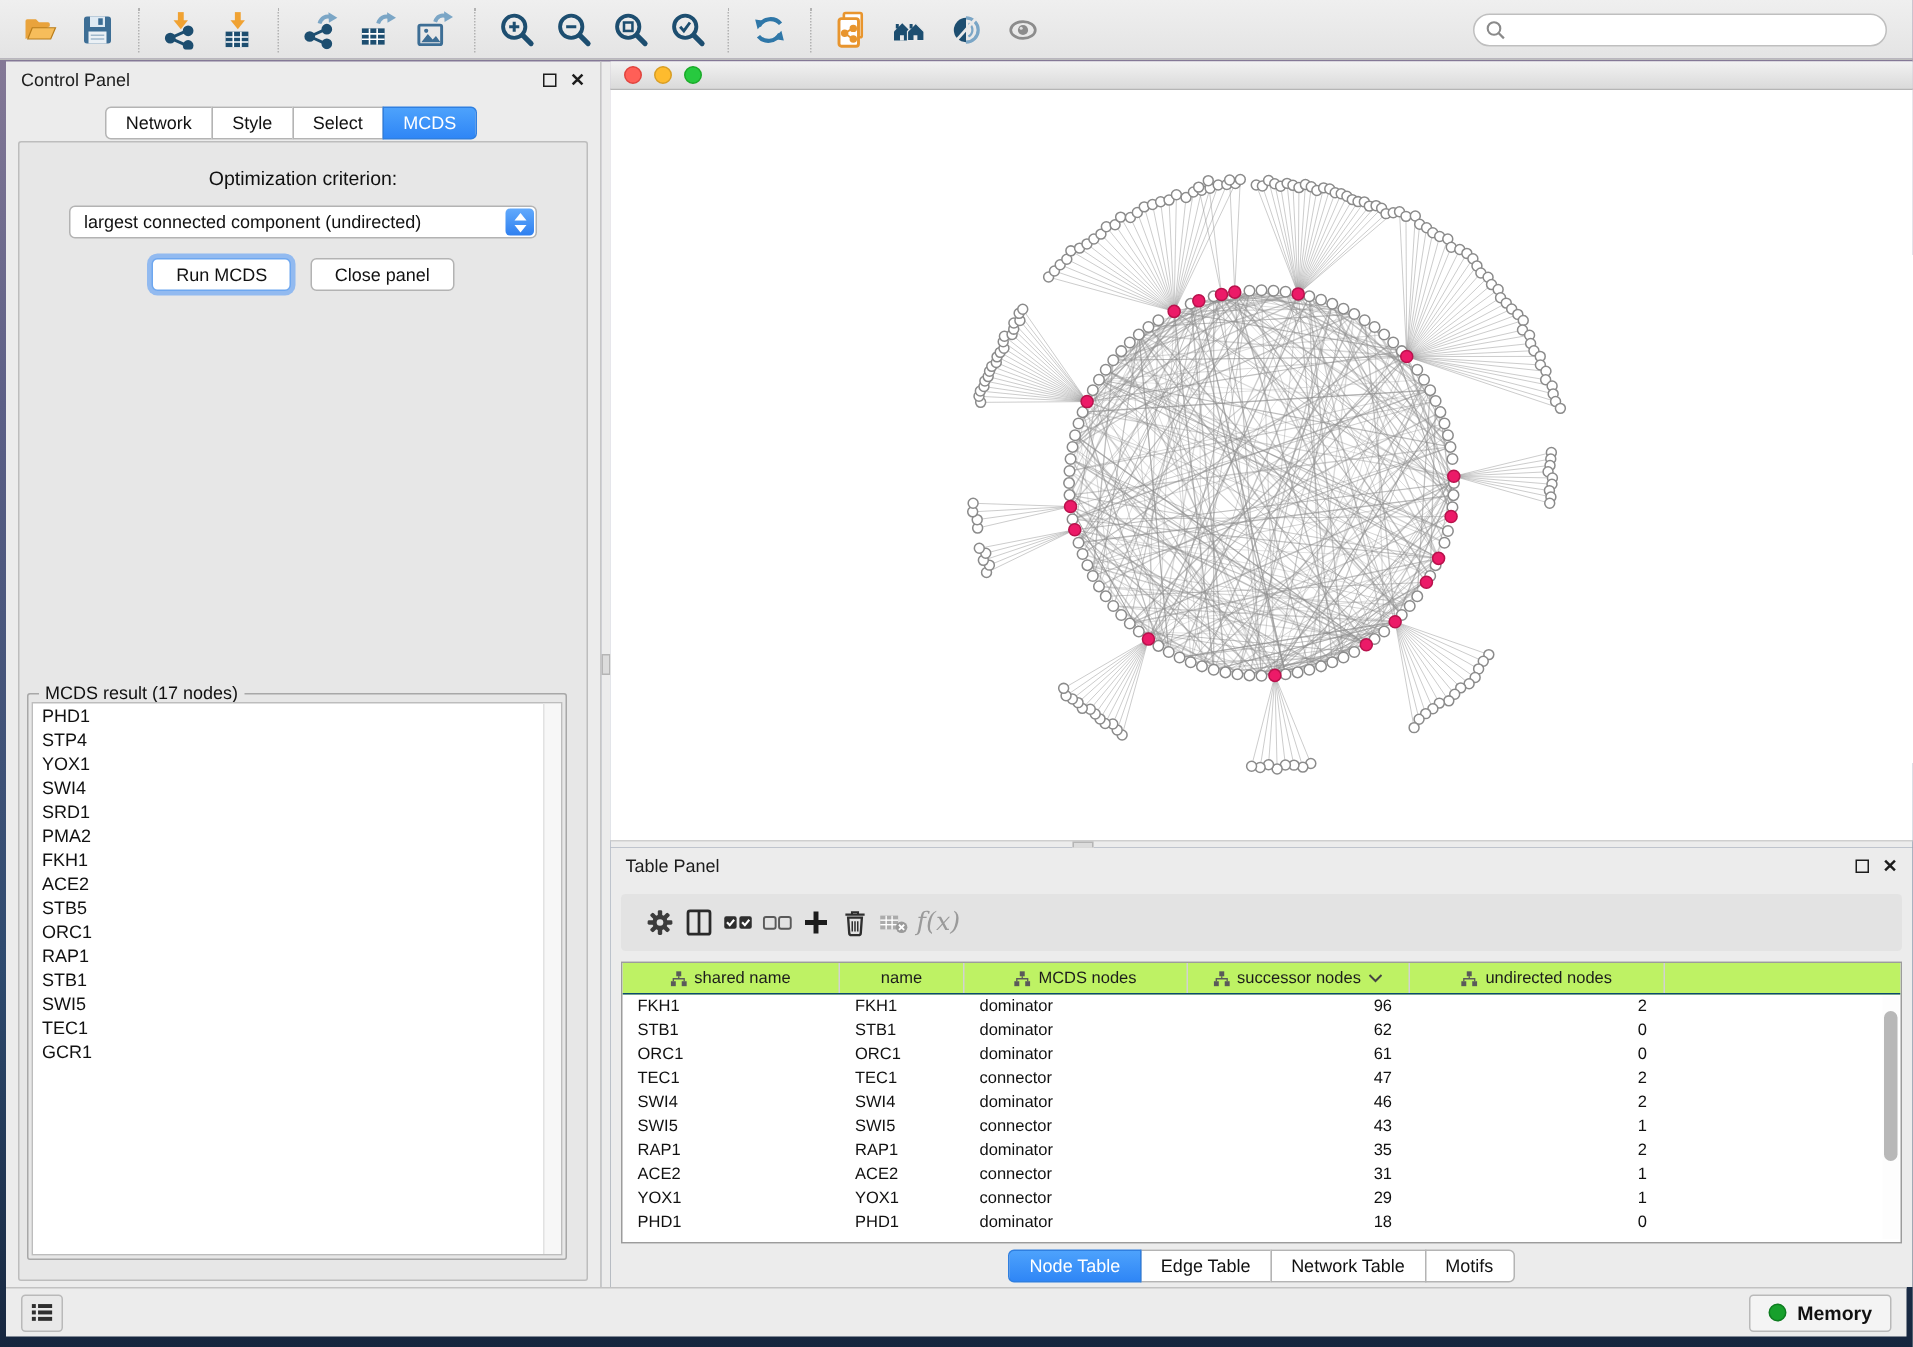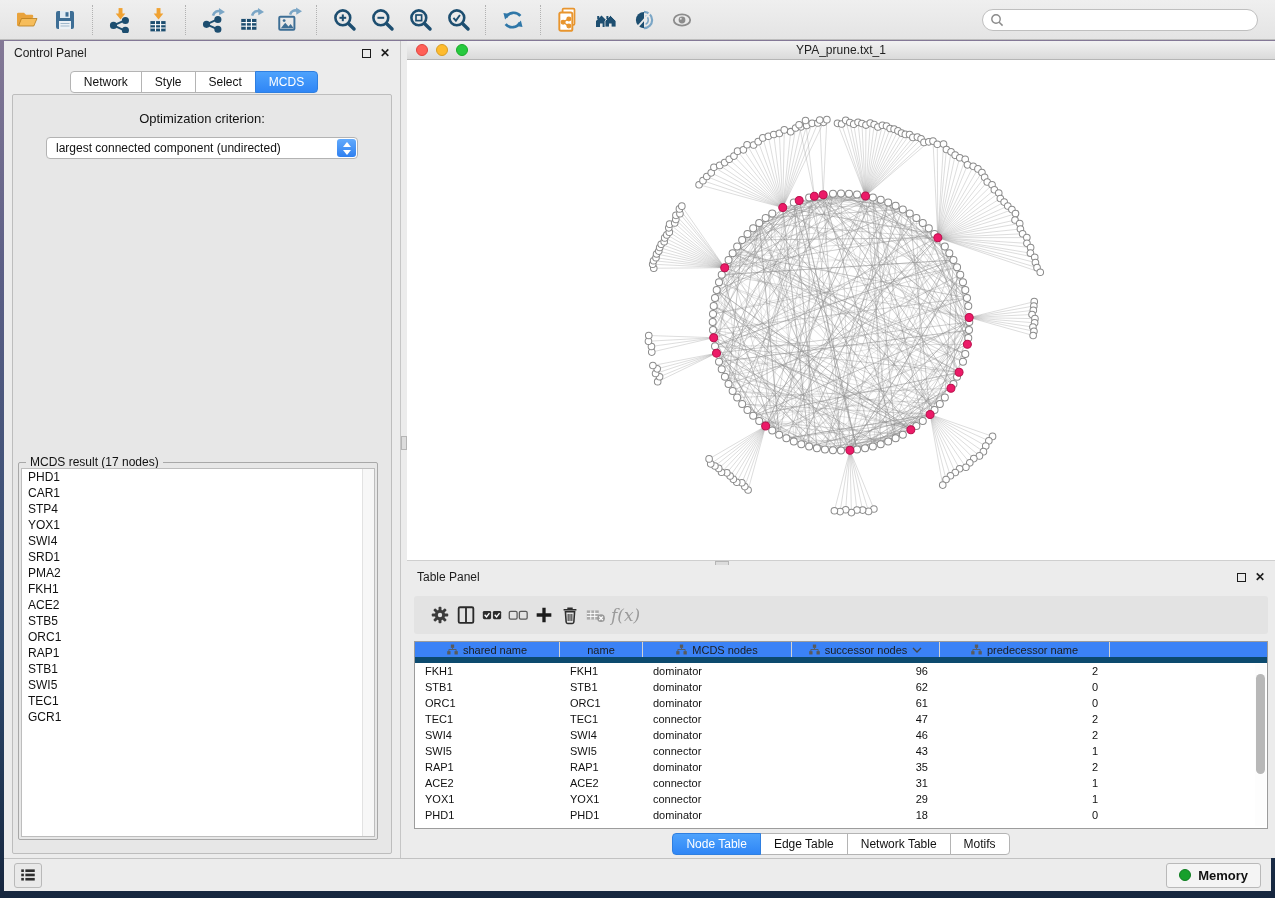--- a/index.html
+++ b/index.html
@@ -73,21 +73,21 @@
   .hdivider { height:5px; background:#ececec; border-top:1px solid #cfcfcf; position:relative; }
   .hdivider .grab { position:absolute; left:308px; top:0; width:14px; height:5px; background:#dcdcdc; border:1px solid #b5b5b5; }
   
   .tpanel { flex:1; background:#ececec; position:relative; }
   .tp-toolbar { position:absolute; left:7px; right:7px; top:31px; height:38px; background:#e3e3e3;
     border-radius:3px; display:flex; align-items:center; padding-left:13px; gap:0; }
   .tp-ico { width:26px; height:26px; display:flex; align-items:center; justify-content:center; }
   .fx-label { font-size:17px; color:#9a9a9a; font-family:"DejaVu Serif", serif; font-style:italic; margin-left:2px; }
   .dtable { position:absolute; left:7px; right:7px; top:76px; height:188px; background:#fff;
     border:1px solid #9c9c9c; overflow:hidden; }
-  .thead { display:flex; height:21px; background:#3b82f6; border-bottom:6px solid #0c4a6e; }
+  .thead { display:flex; height:21px; background:#bef264; border-bottom:1px solid #0c4a6e; }
   .th { display:flex; align-items:center; justify-content:center; gap:5px; font-size:11px; color:#1c1c1c;
     border-right:1px solid #d2d2d2; }
   .tr { display:flex; height:16px; align-items:center; }
   .td { font-size:11px; color:#111; padding:0 12px 0 10px; white-space:nowrap; overflow:hidden; }
   .td.num { text-align:right; }
   .tscroll { position:absolute; right:1px; top:22px; bottom:2px; width:11px; background:#fdfdfd; }
   .tthumb { position:absolute; right:1px; top:10px; width:9px; height:100px; background:#b8b8b8; border-radius:5px; }
   .tp-tabs { position:absolute; left:0; right:0; top:268px; }
   
   .statusbar { position:absolute; left:4px; right:4px; bottom:7px; height:33px; background:#ececec;
@@ -288,26 +288,29 @@
       </div>
       <div class="cp-content">
         <div class="opt-label">Optimization criterion:</div>
         <div class="combo">
           <span>largest connected component (undirected)</span>
           <span class="combo-step">
               <span class="tri-up"></span>
               <span class="tri-dn"></span>
             </span>
         </div>
+        <div class="btn-row">
+          <button class="pbtn focused">Run MCDS</button>
+          <button class="pbtn">Close panel</button>
+        </div>
         <div class="groupbox">
           <span class="groupbox-title">MCDS result (17 nodes)</span>
           <div class="mcds-list" id="mcds-list">
             <div class="mcds-scroll"></div>
           <div class="list-item">PHD1</div>
-              <div class="list-item">CAR1</div>
               <div class="list-item">STP4</div>
               <div class="list-item">YOX1</div>
               <div class="list-item">SWI4</div>
               <div class="list-item">SRD1</div>
               <div class="list-item">PMA2</div>
               <div class="list-item">FKH1</div>
               <div class="list-item">ACE2</div>
               <div class="list-item">STB5</div>
               <div class="list-item">ORC1</div>
               <div class="list-item">RAP1</div>
@@ -320,21 +323,20 @@
       </div>
     </div>
 
     <div class="vdivider">
         <span class="grab"></span>
       </div>
 
     <div class="rightcol">
       <div class="netwin">
         <div class="net-titlebar">
-          <span class="net-title">YPA_prune.txt_1</span>
           <span class="tl red"></span>
           <span class="tl yellow"></span>
           <span class="tl green"></span>
         </div>
         <div class="net-canvas">
           <svg id="net-svg" viewBox="0 0 866 498" preserveAspectRatio="none">
               <g stroke="#8f8f8f" fill="none">
                 <line x1="480.1" y1="380.0" x2="314.0" y2="213.9" stroke-width="0.83" stroke-opacity="0.34"></line>
                 <line x1="457.4" y1="135.4" x2="351.4" y2="359.6" stroke-width="0.93" stroke-opacity="0.45"></line>
                 <line x1="415.2" y1="134.2" x2="433.0" y2="389.0" stroke-width="0.84" stroke-opacity="0.49"></line>
@@ -1210,21 +1212,21 @@
               </div>
               <div class="th" style="width: 170px;">
                 <svg width="11" height="11" viewBox="0 0 10 10">
                   <g fill="#5a5a5a">
                     <rect x="3.5" y="0.5" width="3" height="3"></rect>
                     <rect x="0.2" y="6.5" width="3" height="3"></rect>
                     <rect x="6.8" y="6.5" width="3" height="3"></rect>
                   </g>
                   <path d="M5 3.5V5M5 5H1.7v1.5M5 5h3.3v1.5" fill="none" stroke="#5a5a5a" stroke-width="0.8"></path>
                 </svg>
-                <span>predecessor name</span>
+                <span>undirected nodes</span>
               </div>
             </div>
           <div id="tbody">
               <div class="tr">
                 <div class="td" style="width: 145px;">FKH1</div>
                 <div class="td" style="width: 83px;">FKH1</div>
                 <div class="td" style="width: 149px;">dominator</div>
                 <div class="td num" style="width: 148px;">96</div>
                 <div class="td num" style="width: 170px;">2</div>
               </div>

